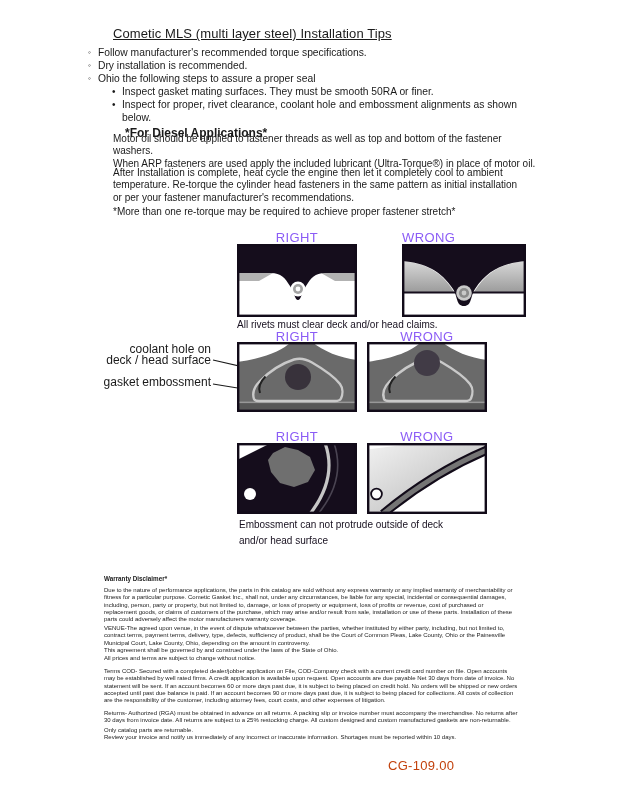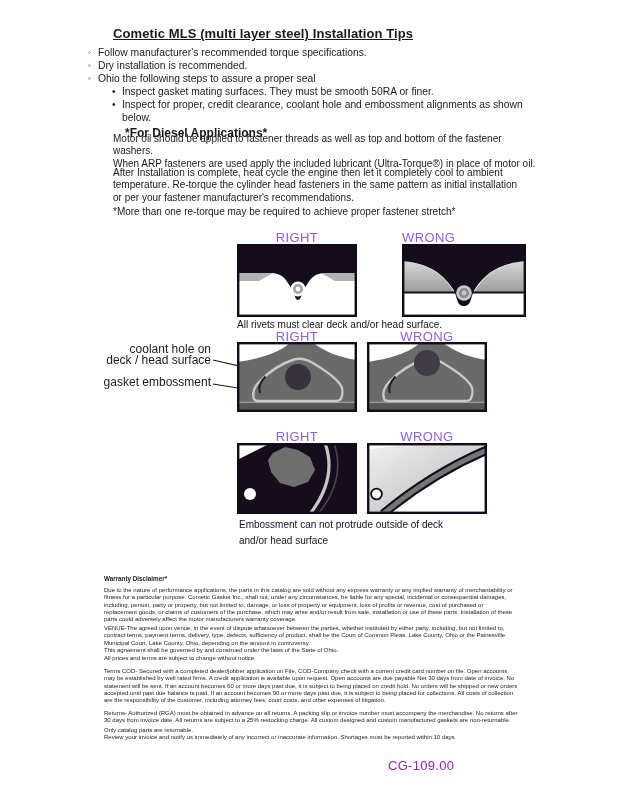--- a/index.html
+++ b/index.html
@@ -1,19 +1,19 @@
 <!DOCTYPE html>
 <html><head>
 <meta charset="utf-8">
 <style>
   html,body{margin:0;padding:0;background:#fff;}
   .page{position:relative;width:618px;height:800px;background:#ffffff;
         font-family:"Liberation Sans",sans-serif;color:#1a1a1a;overflow:hidden;}
   .abs{position:absolute;}
-  .title{left:113px;top:26px;font-size:13px;font-weight:700;
+  .title{left:113px;top:26px;font-size:13px;font-weight:400;
          text-decoration:underline;margin:0;letter-spacing:.1px;}
   .bullets{left:88px;top:46px;font-size:10.3px;line-height:13px;width:440px;}
   .b{display:flex;}
   .b .mk{flex:none;width:10px;font-size:8.5px;line-height:13px;}
   .b.sub{margin-left:24px;}
   .b.sub .mk{font-size:10px;}
   .h2{left:113px;top:114px;font-size:12px;font-weight:700;margin:12px;}
   .para{left:113px;width:424px;font-size:10px;line-height:12.4px;
         white-space:pre-line;margin:0;}
   .p1{top:133px;}.p2{top:167px;}.p3{top:206px;}
@@ -38,21 +38,21 @@
   .r3-right-label{left:237px;top:429px;}
   .r3-wrong-label{left:367px;top:429px;}
   .r3-right-panel{left:237px;top:443px;}
   .r3-wrong-panel{left:367px;top:443px;}
   .r3-caption{left:239px;top:517px;white-space:pre-line;line-height:16px;}
   .fineheading{left:104px;top:575px;font-size:6.3px;font-weight:700;}
   .fine{left:104px;width:414px;font-size:6px;line-height:7.3px;
         white-space:pre-line;color:#222;}
   .f0{top:587px;}.f1{top:625px;}.f2{top:655px;}.f3{top:668px;}
   .f4{top:710px;}.f5{top:727px;}
-  .footer{left:388px;top:758px;font-size:13px;color:#a21caf;letter-spacing:.3px;}
+  .footer{left:388px;top:758px;font-size:13px;color:#c2410c;letter-spacing:.3px;}
   svg{display:block;}
 </style>
 </head>
 <body>
 
 <div class="page">
 
   <h1 class="abs title">Cometic MLS (multi layer steel) Installation Tips</h1>
 
   <div class="abs bullets">
@@ -67,21 +67,21 @@
     <div class="b">
       <span class="mk">◦</span>
       <span>Ohio the following steps to assure a proper seal</span>
     </div>
     <div class="b sub">
       <span class="mk">•</span>
       <span>Inspect gasket mating surfaces.  They must be smooth 50RA or finer.</span>
     </div>
     <div class="b sub">
       <span class="mk">•</span>
-      <span>Inspect for proper, credit clearance, coolant hole and embossment alignments as shown below.</span>
+      <span>Inspect for proper, rivet clearance, coolant hole and embossment alignments as shown below.</span>
     </div>
   </div>
 
   <h2 class="abs h2">*For Diesel Applications*</h2>
   <p class="abs para p1">Motor oil should be applied to fastener threads as well as top and bottom of the fastener washers.
 When ARP fasteners are used apply the included lubricant (Ultra-Torque®) in place of motor oil.</p>
   <p class="abs para p2">After Installation is complete, heat cycle the engine then let it completely cool to ambient
 temperature. Re-torque the cylinder head fasteners in the same pattern as initial installation
 or per your fastener manufacturer's recommendations.</p>
   <p class="abs para p3">*More than one re-torque may be required to achieve proper fastener stretch*</p>
@@ -109,21 +109,21 @@
     <path d="M0,17 C24,19 40,28 52,48 L0,48 Z" fill="url(#gw1)"></path>
     <path d="M124,17 C100,19 84,28 72,48 L124,48 Z" fill="url(#gw1)"></path>
     <rect x="0" y="47.5" width="124" height="2" fill="#150d1c"></rect>
     <path d="M0,0 H124 V17 C100,19 85,27 73,45 C68,53 70,62 62,62 C54,62 56,53 51,45 C39,27 24,19 0,17 Z" fill="#150d1c"></path>
     <circle cx="62" cy="49" r="7.8" fill="#c9c9c9"></circle>
     <circle cx="62" cy="49" r="5.1" fill="#8b8b8b"></circle>
     <circle cx="62" cy="49" r="2.4" fill="#c9c9c9"></circle>
     <rect x="1.2" y="1.2" width="121.6" height="70.6" fill="none" stroke="#120b19" stroke-width="2.4"></rect>
   </svg>
 
-  <div class="abs caption r1-caption">All rivets must clear deck and/or head surface.</div>
+  <div class="abs caption r1-caption">All rivets must clear deck and/or head claims.</div>
 
   <div class="abs dlabel ctr r2-right-label">RIGHT</div>
   <div class="abs dlabel ctr r2-wrong-label">WRONG</div>
 
   <div class="abs callout callout1">coolant hole on
 deck / head surface</div>
   <div class="abs callout callout2">gasket embossment</div>
   <svg class="abs callout-lines" width="92" height="48" viewBox="0 0 92 48">
     <line x1="2" y1="8" x2="85" y2="27" stroke="#1a1a1a" stroke-width="1.1"></line>
     <line x1="2" y1="32" x2="51" y2="40" stroke="#1a1a1a" stroke-width="1.1"></line>

